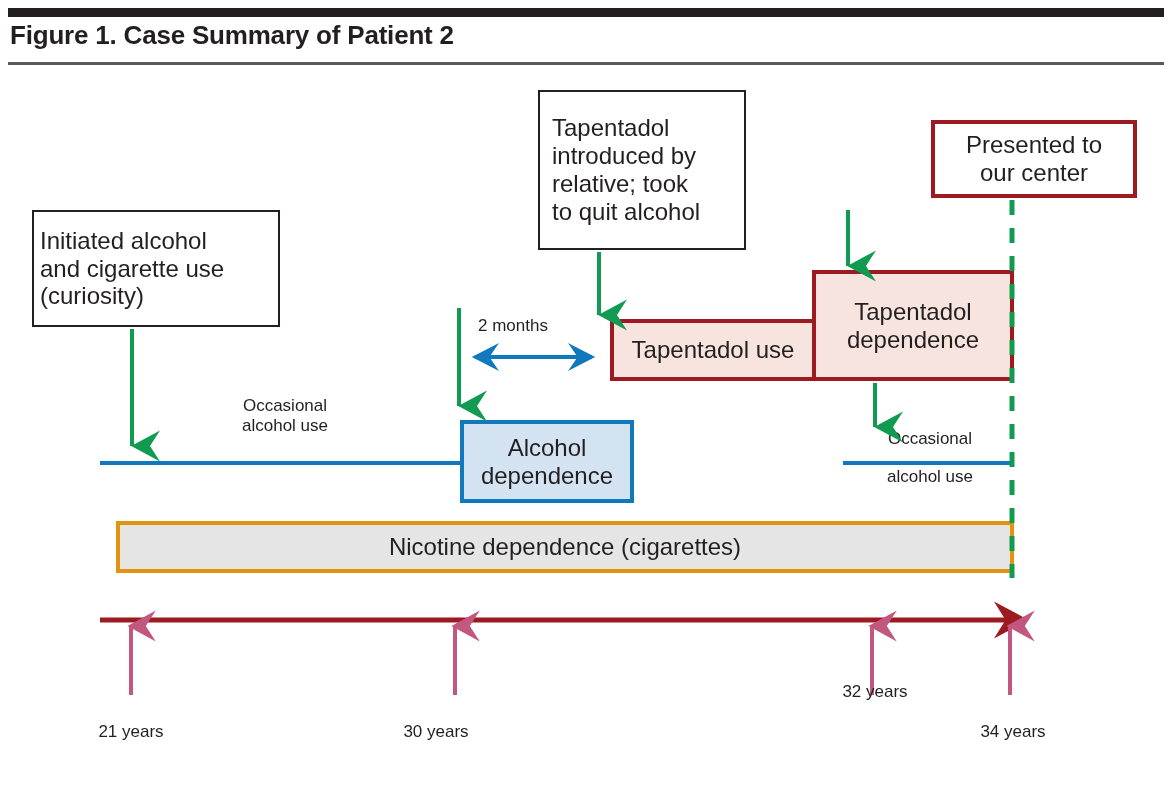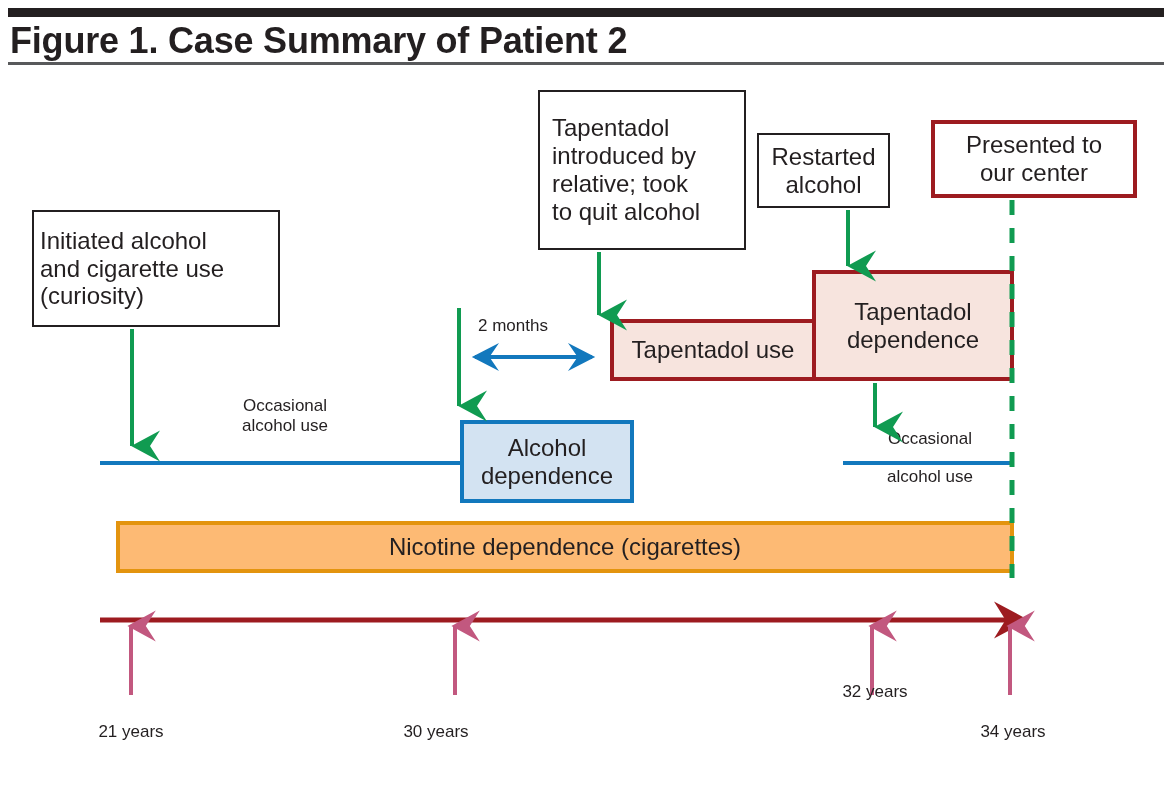--- a/index.html
+++ b/index.html
@@ -25,21 +25,21 @@
     left: 8px;
     top: 8px;
     width: 1156px;
     height: 9px;
     background: #231f20;
   }
   .fig-title {
     position: absolute;
     left: 10px;
     top: 20px;
-    font-size: 36px;
+    font-size: 26px;
     font-weight: bold;
     letter-spacing: -0.2px;
     color: #231f20;
     white-space: nowrap;
   }
   .title-rule {
     position: absolute;
     left: 8px;
     top: 62px;
     width: 1156px;
@@ -86,21 +86,21 @@
   }
   .bar.tapentadol {
     background: #f7e4de;
     border: 4px solid #9d1b20;
   }
   .bar.alcohol-dep {
     background: #d3e3f2;
     border: 4px solid #1278bd;
   }
   .bar.nicotine {
-    background: #fdba74;
+    background: #e5e5e5;
     border: 4px solid #e3940f;
   }
 
   
   .caption {
     position: absolute;
     font-size: 17px;
     line-height: 1.18;
     text-align: center;
     color: #231f20;
@@ -136,22 +136,20 @@
   <div class="box left-align" style="left:32px; top:210px; width:248px; height:117px;padding-left:6px;">Initiated alcohol
 and cigarette use
 (curiosity)</div>
 
 
   <div class="box left-align" style="left:538px; top:90px; width:208px; height:160px;">Tapentadol
 introduced by
 relative; took
 to quit alcohol</div>
 
-  <div class="box" style="left:757px; top:133px; width:133px; height:75px;">Restarted
-alcohol</div>
 
   <div class="box redline" style="left:931px; top:120px; width:206px; height:78px;">Presented to
 our center</div>
 
   <div class="bar tapentadol" style="left:610px; top:319px; width:206px; height:62px;">Tapentadol use</div>
 
   <div class="bar tapentadol" style="left:812px; top:270px; width:202px; height:111px;">Tapentadol
 dependence</div>
 
   <div class="bar alcohol-dep" style="left:460px; top:420px; width:174px; height:83px;">Alcohol

